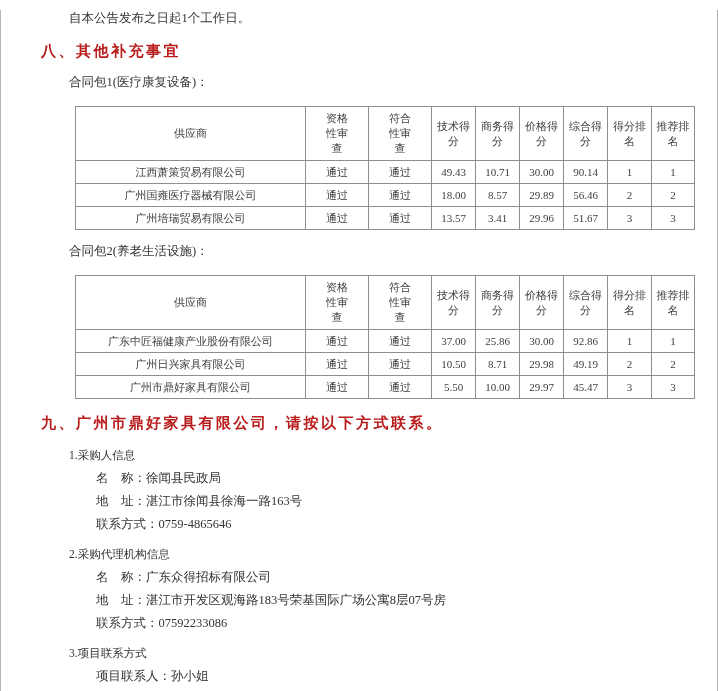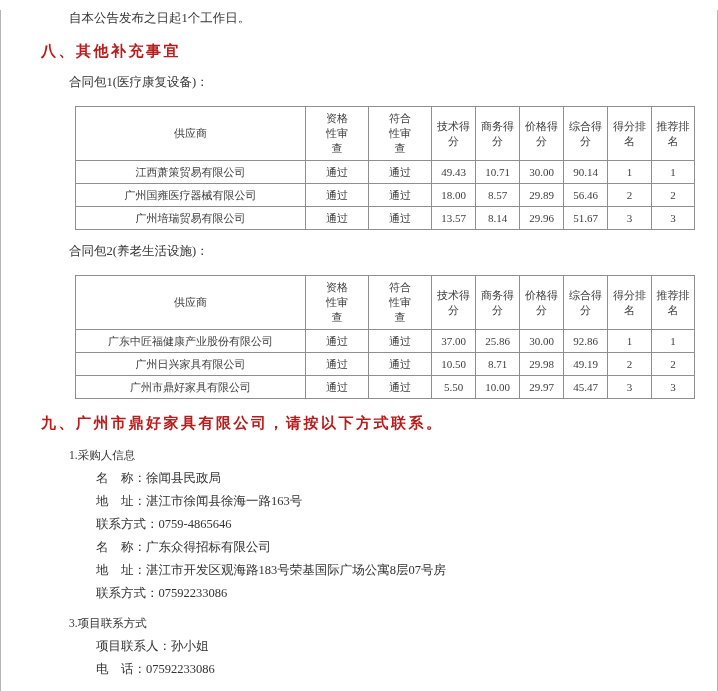--- a/index.html
+++ b/index.html
@@ -89,21 +89,21 @@
         <td>29.89</td>
         <td>56.46</td>
         <td>2</td>
         <td>2</td>
       </tr>
       <tr>
         <td>广州培瑞贸易有限公司</td>
         <td>通过</td>
         <td>通过</td>
         <td>13.57</td>
-        <td>8.14</td>
+        <td>3.41</td>
         <td>29.96</td>
         <td>51.67</td>
         <td>3</td>
         <td>3</td>
       </tr>
     </tbody>
   </table>
 
   <p class="pkg-label">合同包2(养老生活设施)：</p>
 
@@ -172,20 +172,21 @@
   <h2 class="sec-title sec9-title">九、广州市鼎好家具有限公司，请按以下方式联系。</h2>
 
   <div>
     <p class="blk-h">1.采购人信息</p>
     <p class="blk-line">名　称：徐闻县民政局</p>
     <p class="blk-line">地　址：湛江市徐闻县徐海一路163号</p>
     <p class="blk-line">联系方式：0759-4865646</p>
   </div>
 
   <div>
+    <p class="blk-h">2.采购代理机构信息</p>
     <p class="blk-line">名　称：广东众得招标有限公司</p>
     <p class="blk-line">地　址：湛江市开发区观海路183号荣基国际广场公寓8层07号房</p>
     <p class="blk-line">联系方式：07592233086</p>
   </div>
 
   <div>
     <p class="blk-h">3.项目联系方式</p>
     <p class="blk-line">项目联系人：孙小姐</p>
     <p class="blk-line">电　话：07592233086</p>
   </div>

